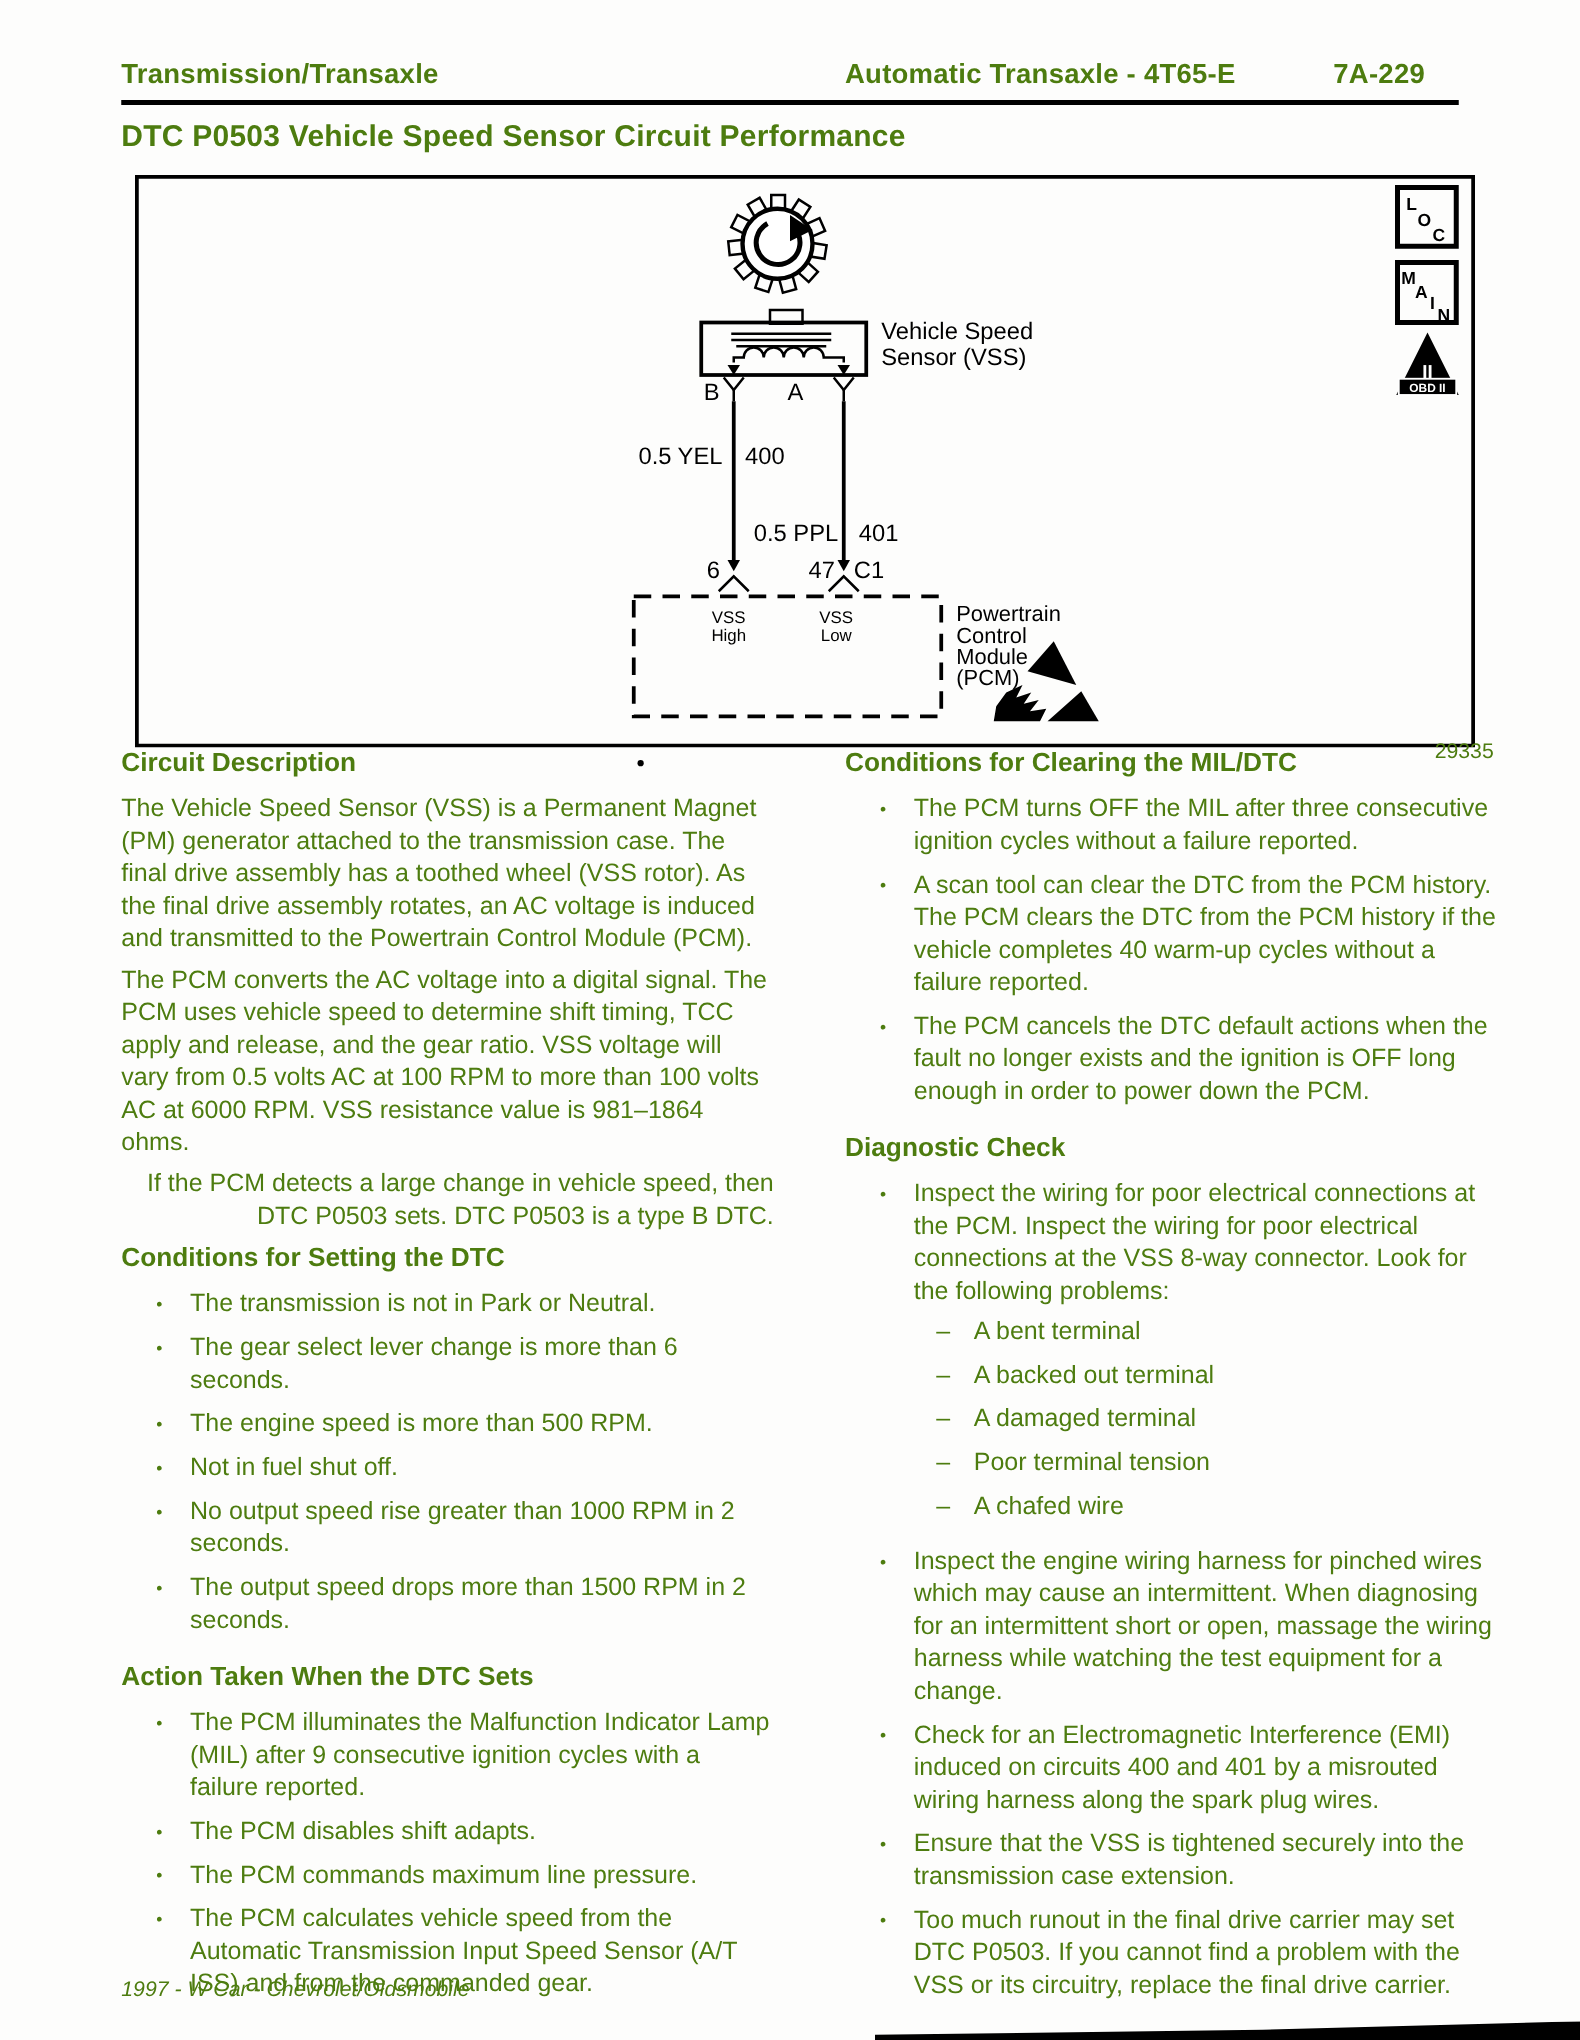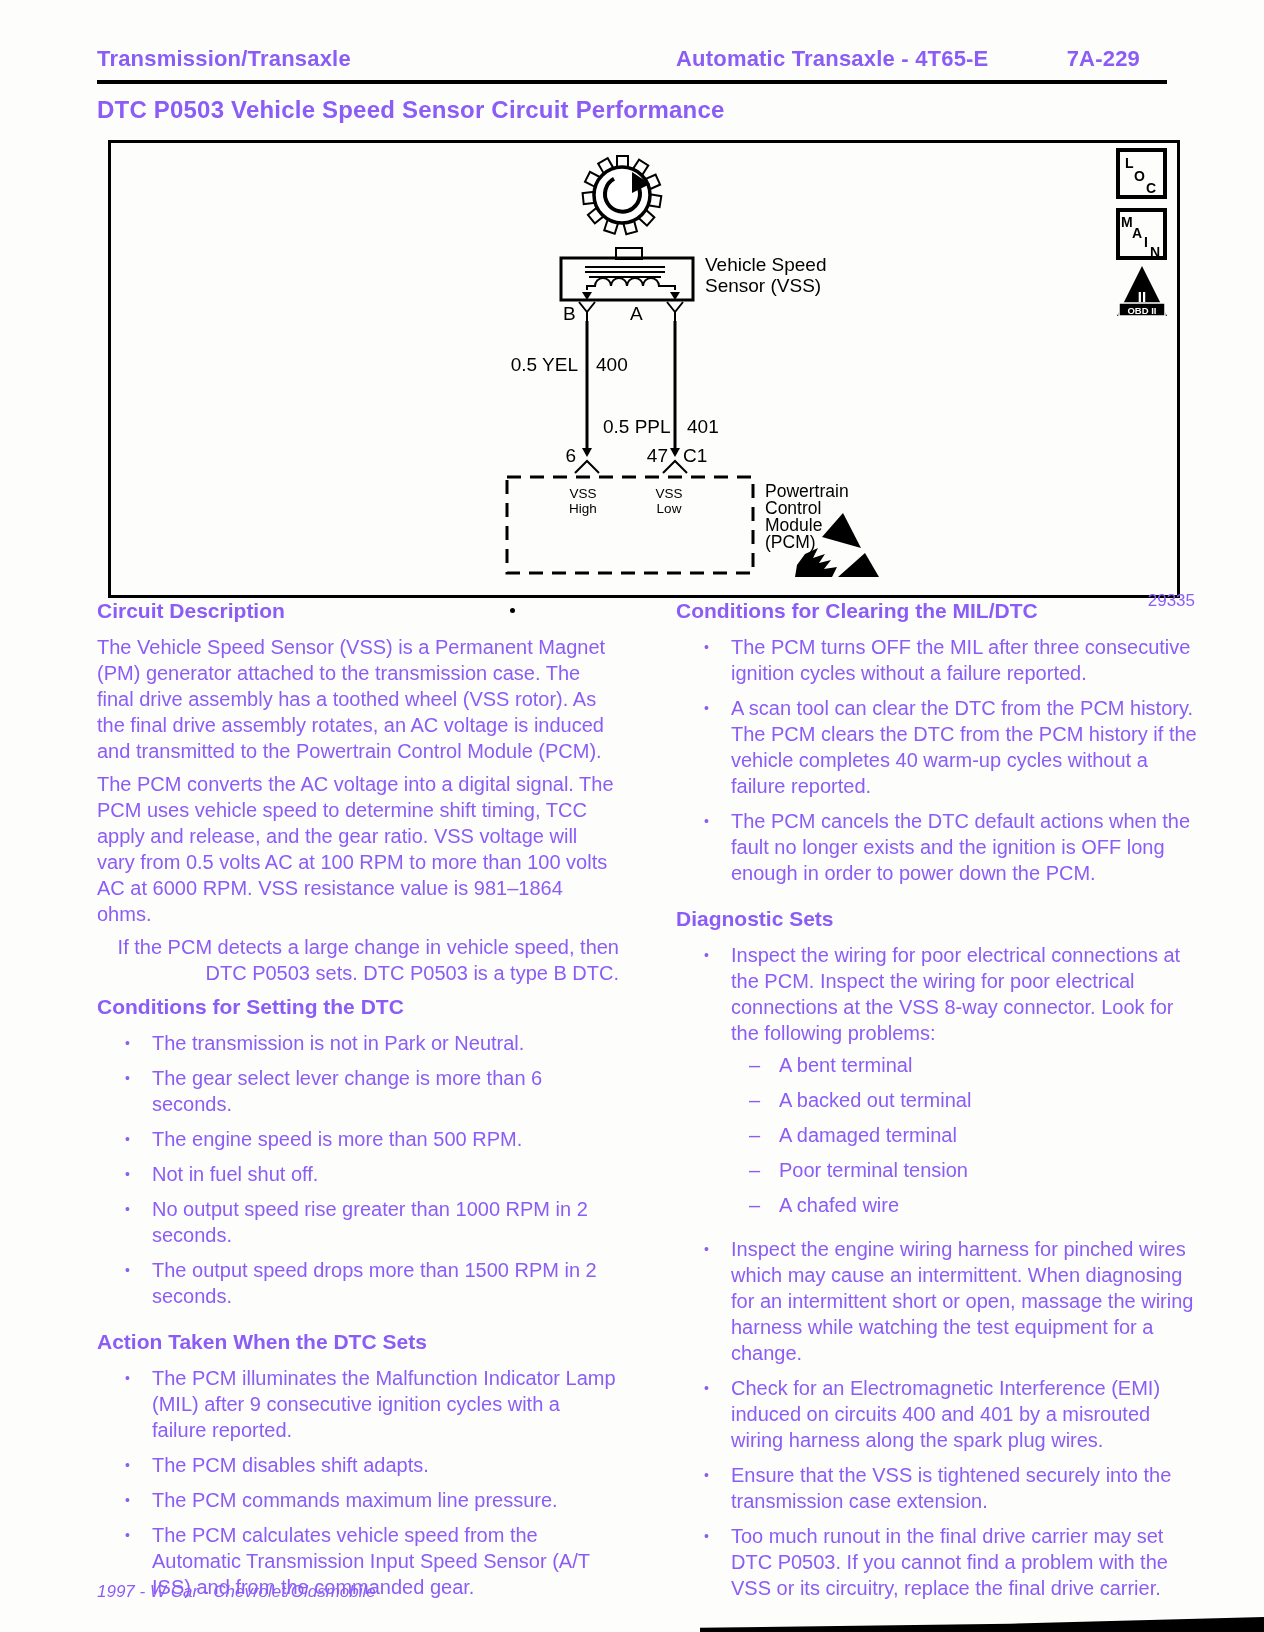--- a/index.html
+++ b/index.html
@@ -1,16 +1,16 @@
 <!DOCTYPE html>
 <html><head>
 <meta charset="utf-8">
 <style>
   html,body{margin:0;padding:0;background:#888;}
-  .page{position:relative;width:1264px;height:1632px;background:#fdfdfc;color:#8b5cf6;
+  .page{position:relative;width:1264px;height:1632px;background:#fdfdfc;color:#4d7c0f;
         font-family:"Liberation Sans",sans-serif;overflow:hidden;}
   .abs{position:absolute;}
   
   .hdr{font-size:22px;font-weight:bold;letter-spacing:.2px;}
   .rule{background:#000;}
   .title{font-size:24px;font-weight:bold;letter-spacing:.2px;}
   
   .col{width:522px;font-size:20px;line-height:26px;}
   .col h2{font-size:21px;line-height:26px;font-weight:bold;margin:0 0 10px 0;}
   .col h2.sp{margin-top:20px;}
@@ -227,21 +227,21 @@
             <span class="b-dot">•</span>
             <span class="b-text">A scan tool can clear the DTC from the PCM history. The PCM clears the DTC from the PCM history if the vehicle completes 40 warm-up cycles without a failure reported.</span>
           </li>
         <li>
             <span class="b-dot">•</span>
             <span class="b-text">The PCM cancels the DTC default actions when the fault no longer exists and the ignition is OFF long enough in order to power down the PCM.</span>
           </li>
       </ul>
     </section>
     <section>
-      <h2 class="sp">Diagnostic Sets</h2>
+      <h2 class="sp">Diagnostic Check</h2>
       <ul class="blist">
         <li>
             <span class="b-dot">•</span>
           <span class="b-text">
             <span>Inspect the wiring for poor electrical connections at the PCM. Inspect the wiring for poor electrical connections at the VSS 8-way connector. Look for the following problems:</span>
             <ul class="dlist">
               <li>
                   <span class="d-dash">–</span>
                   <span class="b-text">A bent terminal</span>
                 </li>

